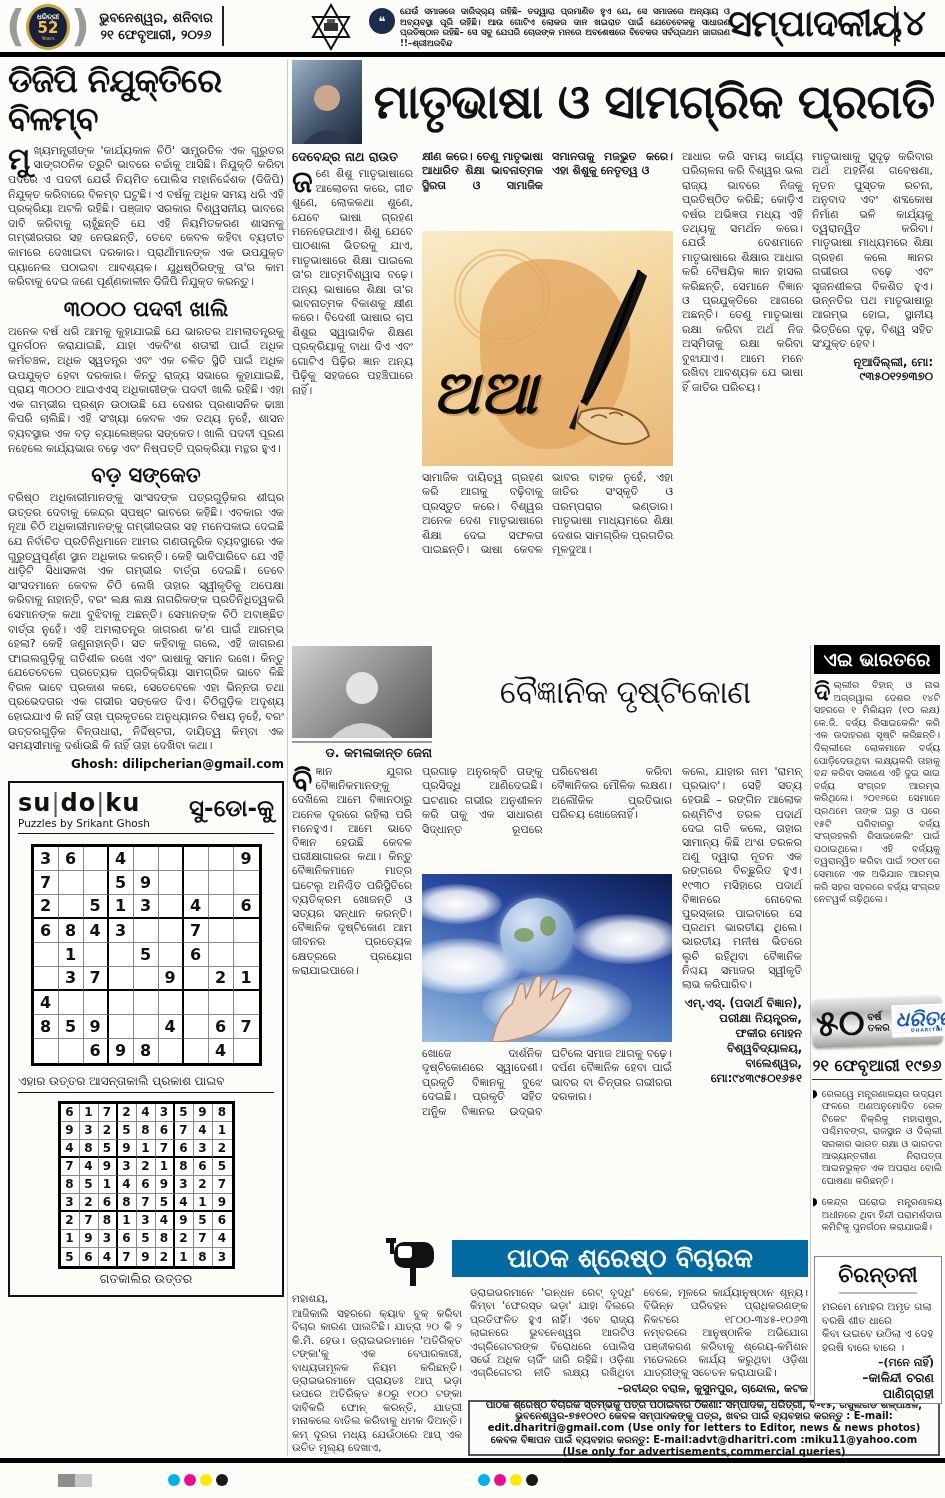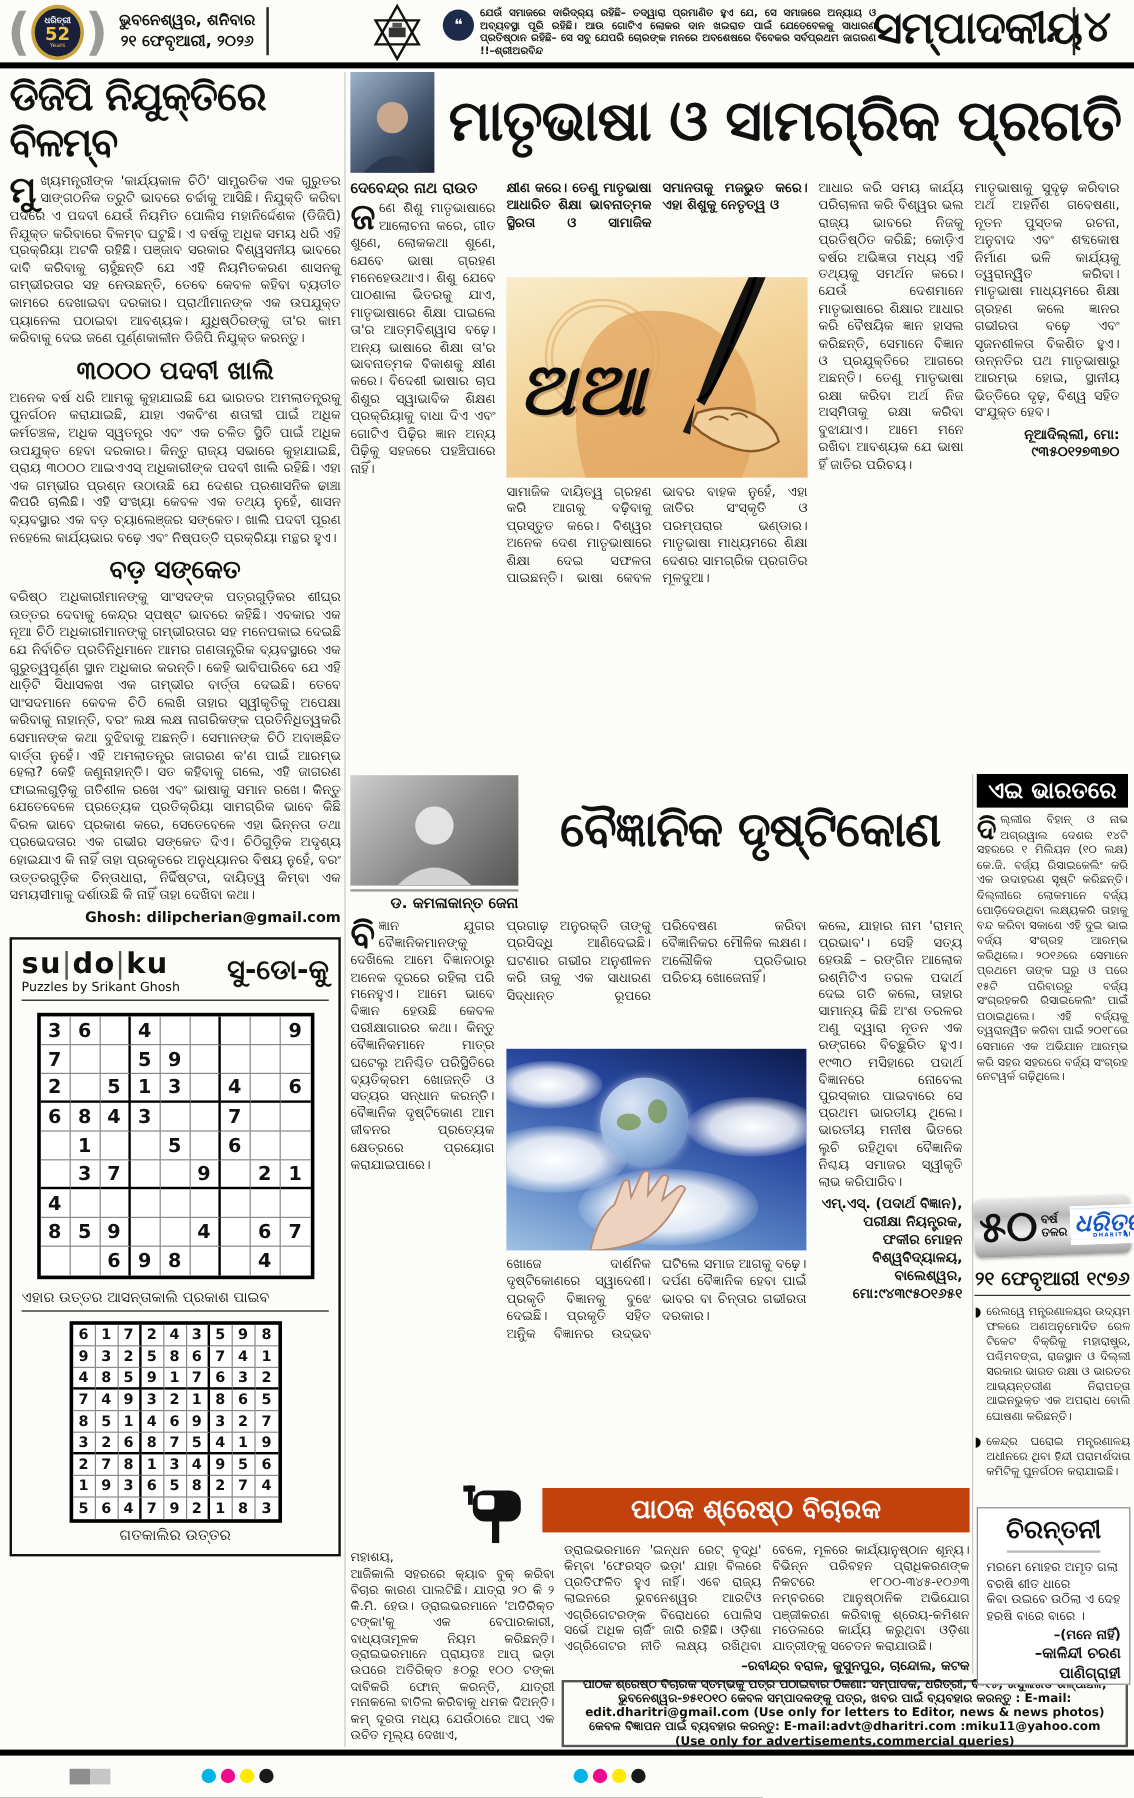--- a/index.html
+++ b/index.html
@@ -74,45 +74,45 @@
   .main-head-row { display:flex; gap:6px; }
   .main-headline { flex:1; text-align:center; font-size:47px; font-weight:bold; letter-spacing:-1px; line-height:84px; }
   .main-byline { font-weight:bold; font-size:12.5px; margin-bottom:3px; }
   .main-body { display:flex; gap:9px; margin-top:6px; }
   .mcol { width:121px; font-size:11px; line-height:14.4px; }
   .mgroup { width:251px; }
   .two-col { columns:2; column-gap:9px; font-size:11px; line-height:14.4px; }
   .sig-line { text-align:right; font-weight:bold; font-size:11.5px; margin-top:3px; }
 
   
-  .illus { width:251px; height:167px; margin:5px 0; position:relative; background:linear-gradient(160deg,#f9ecc9 0%,#f3d49a 45%,#e9b878 100%); overflow:hidden; }
+  .illus { width:251px; height:235px; margin:5px 0; position:relative; background:linear-gradient(160deg,#f9ecc9 0%,#f3d49a 45%,#e9b878 100%); overflow:hidden; }
   .illus .wheel { position:absolute; left:32px; top:18px; width:96px; height:96px; border-radius:50%; border:7px double #dfaf68; opacity:.6; }
   .illus .map { position:absolute; left:58px; top:28px; width:150px; height:190px; background:#e2a45f; opacity:.75; border-radius:42% 58% 55% 45% / 40% 45% 60% 55%; }
   .illus .aa { position:absolute; left:10px; bottom:38px; font-size:60px; font-weight:bold; color:#0c0c0c; text-shadow:2px 2px 0 rgba(120,70,20,.35); font-style:italic; }
   .illus svg { position:absolute; right:2px; bottom:4px; }
 
   
   .sci-art { position:absolute; left:292px; top:646px; width:516px; }
   .sci-head-row { display:flex; gap:10px; align-items:flex-start; }
   .sci-author { width:140px; flex:none; }
   .sci-author-name { border-top:2px solid #999; margin-top:3px; padding-top:2px; font-weight:bold; font-size:12.5px; text-align:right; }
-  .sci-headline { flex:1; text-align:center; font-size:40px; font-weight:bold; letter-spacing:-1px; line-height:92px; }
+  .sci-headline { flex:1; text-align:center; font-size:32px; font-weight:normal; letter-spacing:-1px; line-height:92px; }
   .sci-body { display:flex; gap:10px; margin-top:4px; }
   .scol { width:120px; font-size:11px; line-height:14.2px; }
   .sgroup { width:250px; }
   .sci-sig { text-align:right; font-weight:bold; font-size:11.5px; line-height:15px; margin-top:4px; }
 
   .sky { width:250px; height:168px; position:relative; margin:5px 0; background:linear-gradient(200deg,#0d1b4d 0%,#27479e 35%,#5b86c6 70%,#9fc0e2 100%); overflow:hidden; }
   .cloud { position:absolute; background:radial-gradient(ellipse at center, #ffffff 0%, #ffffffcc 45%, #ffffff00 75%); border-radius:50%; }
   .bubble { position:absolute; left:78px; top:24px; width:74px; height:74px; border-radius:50%; background:radial-gradient(circle at 35% 30%, #eef6ffe8 0%, #bcd6efc9 45%, #7fa3cfb0 80%); box-shadow:0 0 8px #ffffff88; }
   .bubble i { position:absolute; border-radius:50%; background:#6f8f3fb0; }
 
   
   .mailbox { position:absolute; left:386px; top:1236px; }
-  .reader-banner { position:absolute; left:452px; top:1240px; width:356px; height:37px; background:#c2410c; color:#fff; display:flex; align-items:center; justify-content:center; font-size:22px; font-weight:bold; }
+  .reader-banner { position:absolute; left:452px; top:1240px; width:356px; height:37px; background:#0369a1; color:#fff; display:flex; align-items:center; justify-content:center; font-size:26px; font-weight:bold; }
   .letter-left { position:absolute; left:292px; top:1288px; width:170px; }
   .letter-headline { font-size:23px; font-weight:bold; line-height:1.2; letter-spacing:-0.5px; }
   .letter-salute { font-size:10.5px; margin:4px 0 2px; }
   .letter-body { font-size:10.5px; line-height:13.4px; }
   .letter-mid { position:absolute; left:470px; top:1286px; width:338px; }
   .letter-sig { text-align:right; font-weight:bold; font-size:11px; margin-top:2px; }
 
   .footer-box { position:absolute; left:468px; top:1400px; width:472px; height:56px; border:2px solid #555; padding:5px 10px; font-size:10px; line-height:11.8px; text-align:center; font-weight:bold; display:flex; align-items:center; }
 
   

